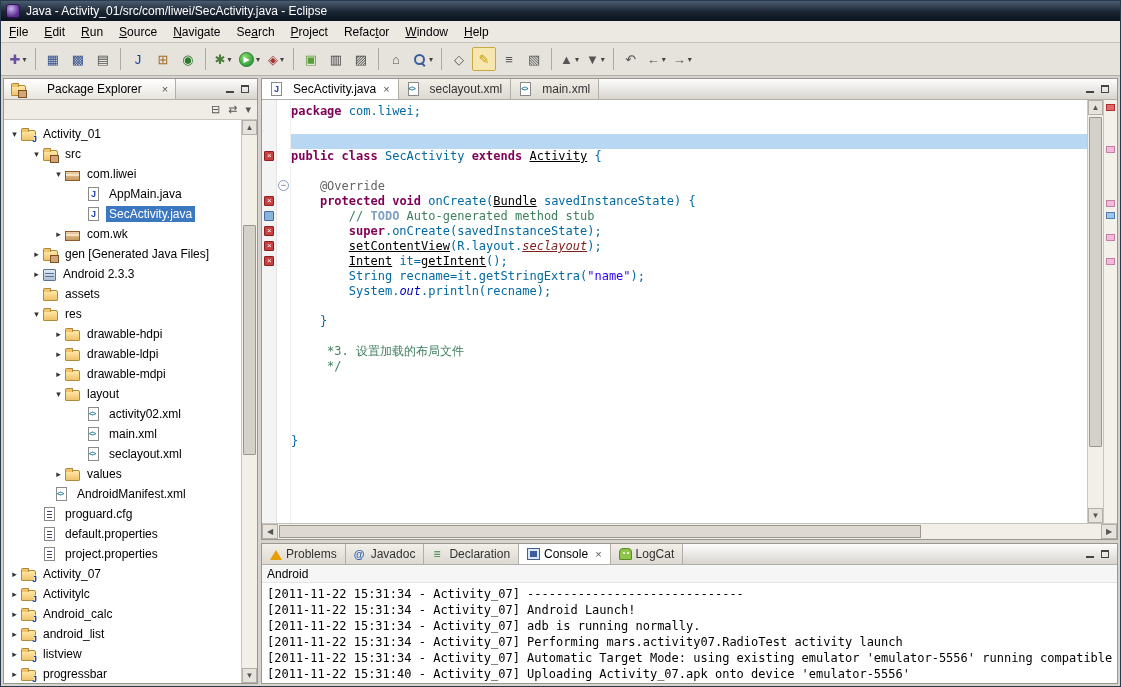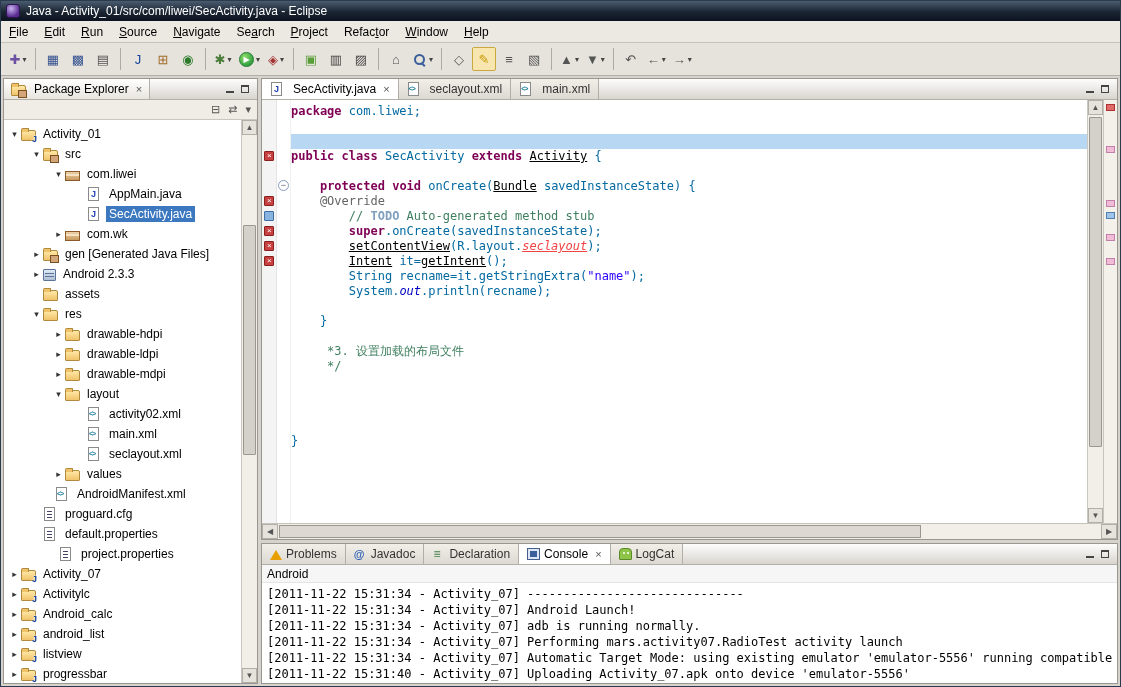--- a/index.html
+++ b/index.html
@@ -29,21 +29,21 @@
   .mag::before { content:""; position:absolute; left:2px; top:2px; width:7px; height:7px; border:2px solid #3a5f9a; border-radius:50%; }
   .mag::after { content:""; position:absolute; left:10px; top:10px; width:5px; height:2px; background:#3a5f9a; transform:rotate(45deg); transform-origin:0 0; }
 
   
   .main { flex:1; display:flex; min-height:0; padding:2px; gap:3px; }
   .sidebar { width:255px; flex:0 0 auto; display:flex; flex-direction:column; border:1px solid #9a978f; background:#fff; }
   .rightcol { flex:1; display:flex; flex-direction:column; min-width:0; gap:3px; }
 
   
   .view-header { height:21px; flex:0 0 auto; background:linear-gradient(#fdfdfd,#d8d5ce); border-bottom:1px solid #b2afa8; display:flex; align-items:center; }
-  .view-tab { display:flex; align-items:center; gap:4px; height:100%; padding:0 7px; background:linear-gradient(#ffffff,#e8e5de); border-right:1px solid #b2afa8; }
+  .view-tab { display:flex; align-items:center; gap:17px; height:100%; padding:0 7px; background:linear-gradient(#ffffff,#e8e5de); border-right:1px solid #b2afa8; }
   .tab-corner { margin-left:auto; display:flex; align-items:center; gap:5px; padding:0 7px; }
   .mini,.maxi { width:10px; height:10px; position:relative; display:inline-block; }
   .mini::after { content:""; position:absolute; left:1px; bottom:1px; width:8px; height:2px; background:#444; }
   .maxi::after { content:""; position:absolute; left:1px; top:1px; right:1px; bottom:1px; border:1px solid #444; border-top-width:2px; }
   .close-x { font-size:11px; color:#555; margin-left:3px; }
 
   .view-toolbar { height:20px; flex:0 0 auto; background:#f0ede6; border-bottom:1px solid #cac7c0; display:flex; align-items:center; justify-content:flex-end; gap:8px; padding:0 6px; color:#555; font-size:11px; }
 
   
   .panel-body { flex:1; display:flex; min-height:0; }
@@ -91,21 +91,21 @@
   .fold-mark { position:absolute; left:1px; width:11px; height:11px; border:1px solid #8899bb; border-radius:6px; background:#fff; color:#556; font-size:9px; line-height:9px; text-align:center; }
   .code { flex:1; min-width:0; overflow:hidden; background:#fff; font-family:"DejaVu Sans Mono",monospace; font-size:12px; line-height:15px; padding-top:4px; }
   .code-line { height:15px; white-space:pre; }
   .code-line.hl { background:#b8d7f3; }
   .code .kw { color:#7f0055; font-weight:bold; }
   .code .com { color:#3f7f5f; }
   .code .comu { color:#3f7f5f; text-decoration:underline; }
   .code .todo { color:#7f9fbf; font-weight:bold; }
   .code .str { color:#2a00ff; }
   .code .sf { color:#0000c0; font-style:italic; }
-  .code .sfu { color:#ef4444; font-style:italic; text-decoration:underline; }
+  .code .sfu { color:#7f1d1d; font-style:italic; text-decoration:underline; }
   .code .u { text-decoration:underline; }
   .code .anno { color:#646464; }
   .code .p { color:#0369a1; }
   .ruler { width:14px; flex:0 0 auto; background:#f4f1ea; border-left:1px solid #c8c5be; position:relative; }
   .ruler-mark { position:absolute; left:2px; width:9px; height:7px; }
   .ruler-mark.error { background:#e06a6a; border:1px solid #b03030; }
   .ruler-mark.occurrence { background:#f2bcd9; border:1px solid #c080a8; }
   .ruler-mark.task { background:#9ec4ea; border:1px solid #5080b0; }
 
   
@@ -356,21 +356,21 @@
             <div class="tree-row" style="padding-left: 26px;">
               <span class="expander"></span>
               <span class="tico pfile"></span>
               <span class="tree-label">proguard.cfg</span>
             </div>
             <div class="tree-row" style="padding-left: 26px;">
               <span class="expander"></span>
               <span class="tico pfile"></span>
               <span class="tree-label">default.properties</span>
             </div>
-            <div class="tree-row" style="padding-left: 42px;">
+            <div class="tree-row" style="padding-left: 26px;">
               <span class="expander"></span>
               <span class="tico pfile"></span>
               <span class="tree-label">project.properties</span>
             </div>
             <div class="tree-row" style="padding-left: 4px;">
               <span class="expander">▸</span>
               <span class="tico jproject"></span>
               <span class="tree-label">Activity_07</span>
             </div>
             <div class="tree-row" style="padding-left: 4px;">
@@ -444,22 +444,22 @@
             </div>
           <div class="fold" id="fold">
               <div class="fold-mark" style="top: 80px;">−</div>
             </div>
           <div class="code" id="code">
               <div class="code-line"><span class="kw">package </span><span class="p">com.liwei;</span></div>
               <div class="code-line">&nbsp;</div>
               <div class="code-line hl">&nbsp;</div>
               <div class="code-line"><span class="kw">public</span><span class="p"> </span><span class="kw">class</span><span class="p"> SecActivity </span><span class="kw">extends</span><span class="p"> </span><span class="u">Activity</span><span class="p"> {</span></div>
               <div class="code-line">&nbsp;</div>
+              <div class="code-line"><span class="anno">    @Override</span></div>
               <div class="code-line"><span class="p">    </span><span class="kw">protected</span><span class="p"> </span><span class="kw">void</span><span class="p"> onCreate(</span><span class="u">Bundle</span><span class="p"> savedInstanceState) {</span></div>
-              <div class="code-line"><span class="anno">    @Override</span></div>
               <div class="code-line"><span class="p">        </span><span class="com">// </span><span class="todo">TODO</span><span class="com"> Auto-generated method stub</span></div>
               <div class="code-line"><span class="p">        </span><span class="kw">super</span><span class="p">.onCreate(savedInstanceState);</span></div>
               <div class="code-line"><span class="p">        </span><span class="u">setContentView</span><span class="p">(R.layout.</span><span class="sfu">seclayout</span><span class="p">);</span></div>
               <div class="code-line"><span class="p">        </span><span class="u">Intent</span><span class="p"> it=</span><span class="u">getIntent</span><span class="p">();</span></div>
               <div class="code-line"><span class="p">        String recname=it.getStringExtra(</span><span class="str">"name"</span><span class="p">);</span></div>
               <div class="code-line"><span class="p">        System.</span><span class="sf">out</span><span class="p">.println(recname);</span></div>
               <div class="code-line">&nbsp;</div>
               <div class="code-line"><span class="p">    }</span></div>
               <div class="code-line">&nbsp;</div>
               <div class="code-line"><span class="com">     *3. 设置加载的布局文件</span></div>

